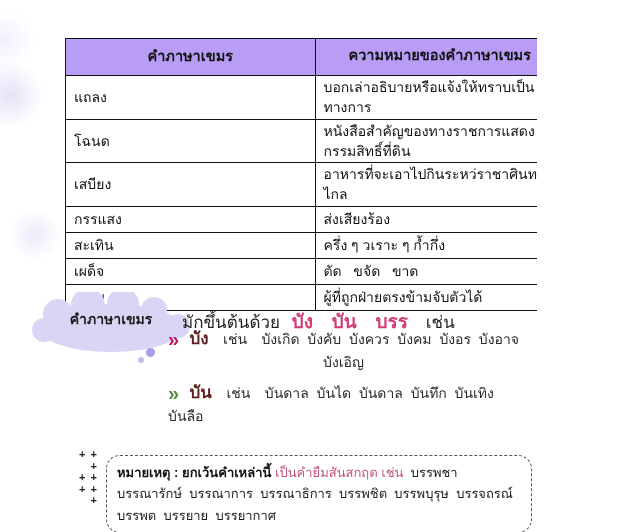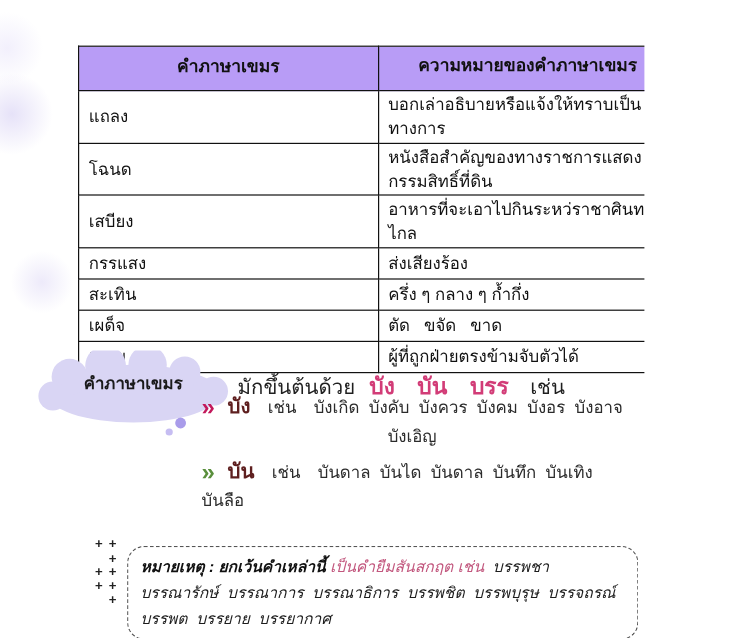--- a/index.html
+++ b/index.html
@@ -45,42 +45,42 @@
   .cloud-label{
     position:absolute;left:0;top:16px;width:162px;
     text-align:center;font-size:14px;font-weight:bold;color:#1a1a1a;
   }
   .trail-dot{position:absolute;border-radius:50%;}
   .trail-dot.d1{left:146px;top:348px;width:9px;height:9px;background:#a99cea;}
   .trail-dot.d2{left:138px;top:357px;width:6px;height:6px;background:#c6bdf2;}
 
   
   .headline{
-    position:absolute;left:198px;top:306px;
+    position:absolute;left:182px;top:306px;
     font-size:17px;color:#1f1f1f;white-space:nowrap;
   }
   .headline .kw{font-weight:bold;font-size:19px;margin:0 7px;}
   .headline .sep{margin-left:6px;}
 
   
   .bullet-line{position:absolute;white-space:nowrap;color:#2b2b2b;}
   .bullet-line .chevron{font-weight:bold;font-size:20px;vertical-align:-2px;letter-spacing:-2px;margin-right:8px;}
   .bullet-line .bkeyword{font-weight:bold;font-size:17px;margin-right:10px;}
   .bullet-line .bintro{font-size:14px;margin-right:10px;}
   .bullet-line .bwords{font-size:14px;white-space:pre-wrap;}
   .line-0{left:150px;top:324px;text-align:center;}
   .line-1{left:168px;top:378px;}
   .line-2{left:158px;top:411px;}
 
   
   .note-box{
     position:absolute;left:106px;top:455px;width:404px;
     border:1.6px dashed #555;border-radius:14px;
     padding:6px 10px;font-size:13px;line-height:1.65;color:#1d1d1d;
-    background:#fff;white-space:pre-wrap;font-style:italic;
+    background:#fff;white-space:pre-wrap;
   }
   .note-box .nlabel{font-weight:bold;color:#111;}
   .note-box .nwords{color:#1d1d1d;}
 
   
   .plus-col{
     position:absolute;left:64px;top:449px;width:34px;
     text-align:right;font-size:11px;font-weight:bold;color:#222;
   }
   .plus-row{line-height:11.5px;letter-spacing:1px;}
@@ -112,21 +112,21 @@
         <tr>
         <td class="word-cell">เสบียง</td>
         <td class="meaning-cell">อาหารที่จะเอาไปกินระหว่ราชาศินทางไกล</td>
       </tr>
         <tr>
         <td class="word-cell">กรรแสง</td>
         <td class="meaning-cell">ส่งเสียงร้อง</td>
       </tr>
         <tr>
         <td class="word-cell">สะเทิน</td>
-        <td class="meaning-cell">ครึ่ง ๆ กลาง ๆ ก้ำกึ่ง</td>
+        <td class="meaning-cell">ครึ่ง ๆ วเราะ ๆ ก้ำกึ่ง</td>
       </tr>
         <tr>
         <td class="word-cell">เผด็จ</td>
         <td class="meaning-cell">ตัด   ขจัด   ขาด</td>
       </tr>
         <tr>
         <td class="word-cell">เชลย</td>
         <td class="meaning-cell">ผู้ที่ถูกฝ่ายตรงข้ามจับตัวได้</td>
       </tr>
       </tbody>

